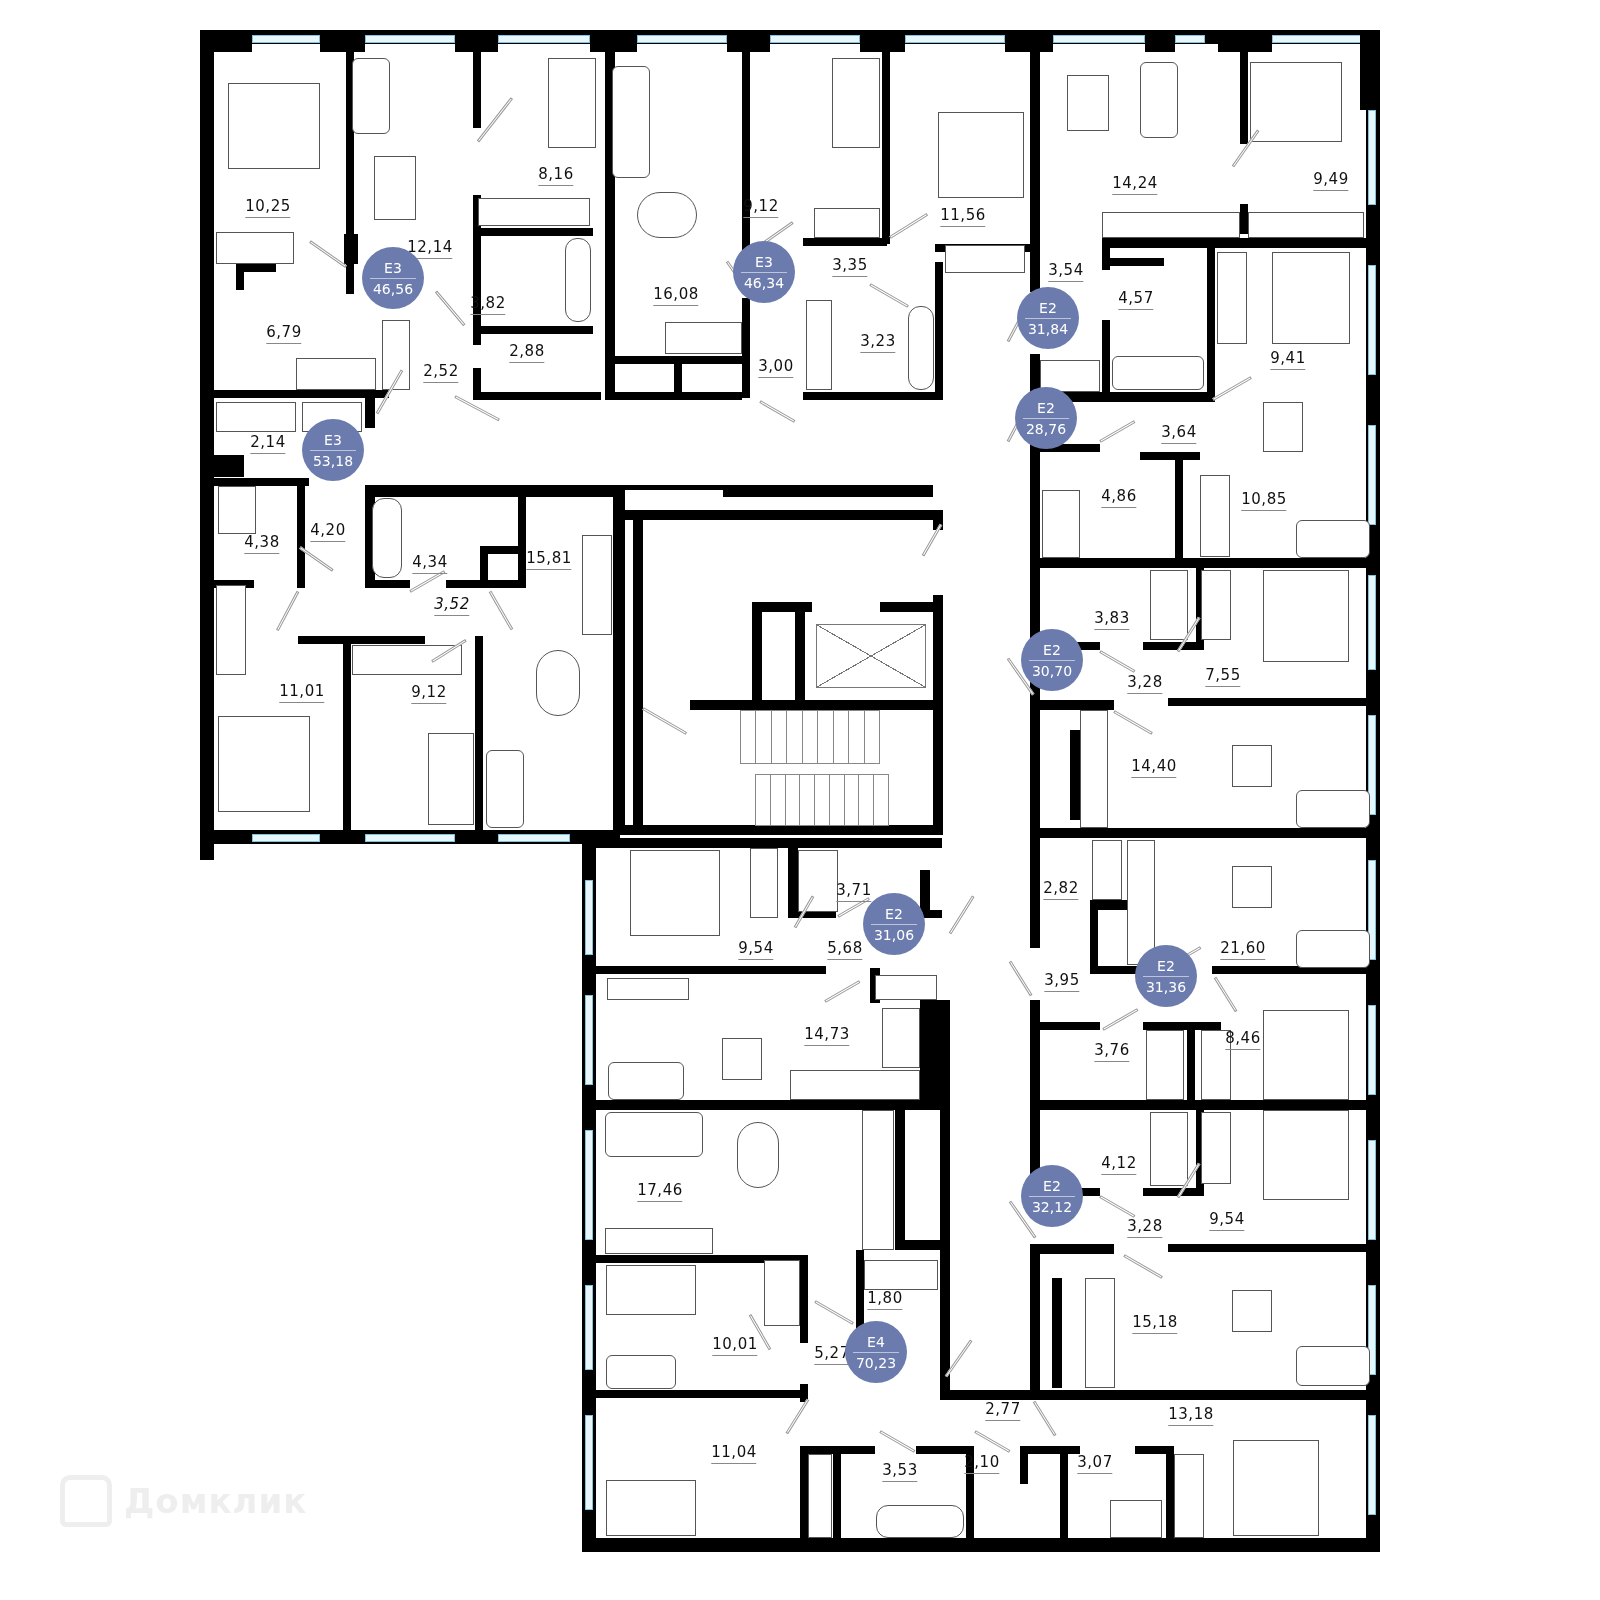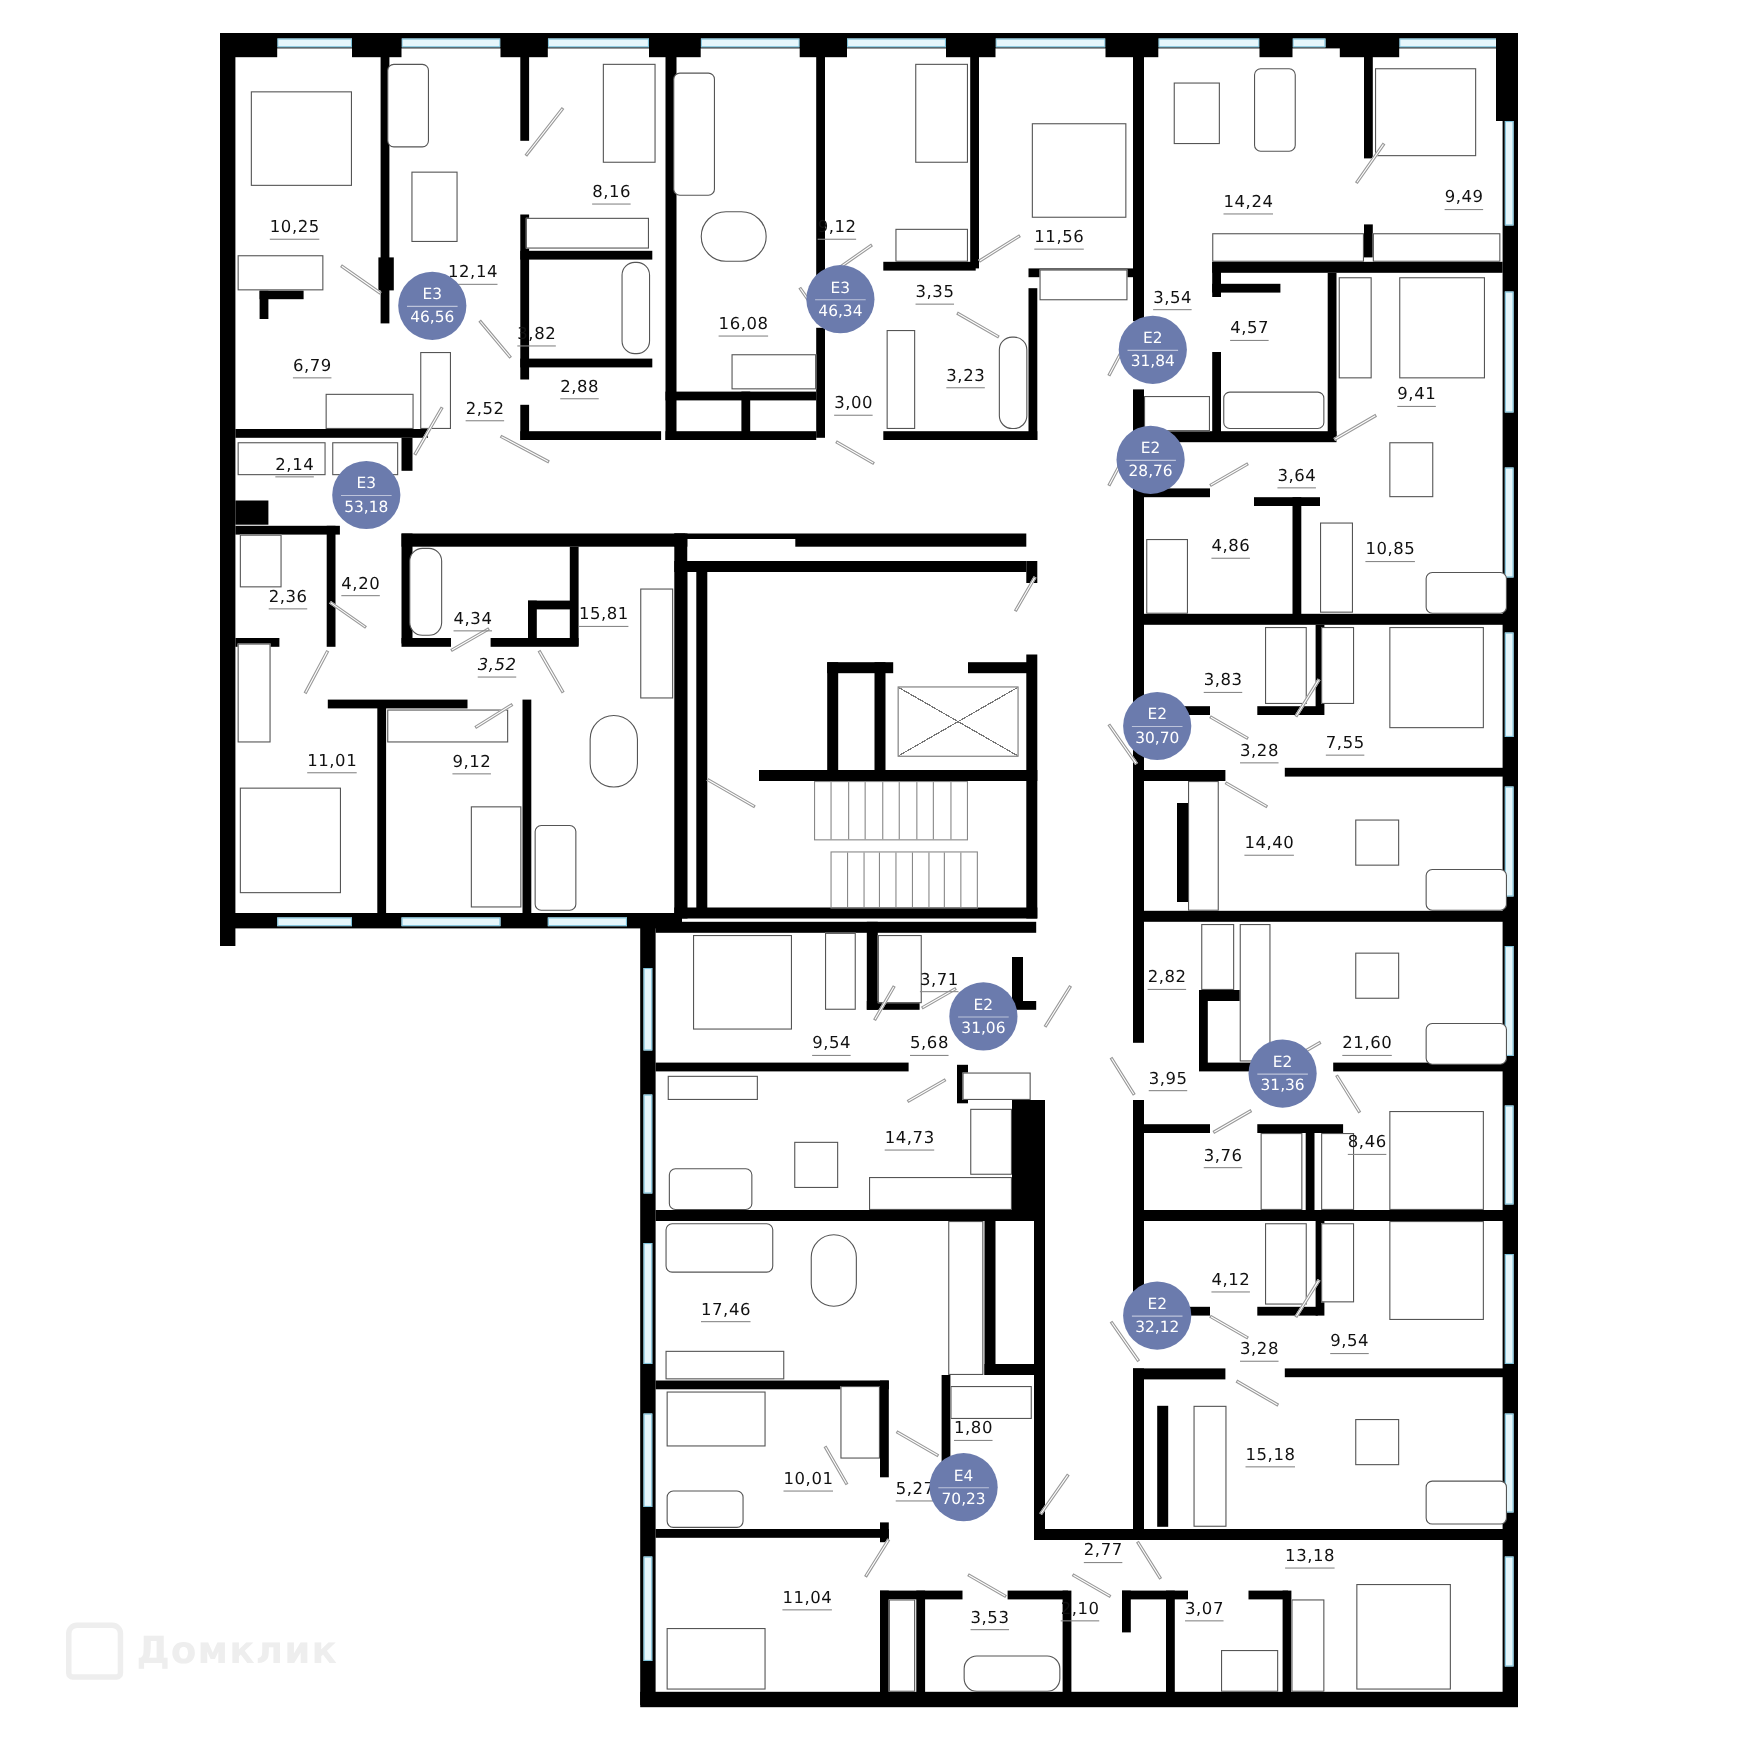--- a/index.html
+++ b/index.html
@@ -366,23 +366,23 @@
       <div class="room-label" style="left: 761px; top: 208px;">9,12</div>
       <div class="room-label" style="left: 963px; top: 217px;">11,56</div>
       <div class="room-label" style="left: 850px; top: 267px;">3,35</div>
       <div class="room-label" style="left: 878px; top: 343px;">3,23</div>
       <div class="room-label" style="left: 776px; top: 368px;">3,00</div>
       <div class="room-label" style="left: 1135px; top: 185px;">14,24</div>
       <div class="room-label" style="left: 1331px; top: 181px;">9,49</div>
       <div class="room-label" style="left: 1066px; top: 272px;">3,54</div>
       <div class="room-label" style="left: 1136px; top: 300px;">4,57</div>
       <div class="room-label" style="left: 1288px; top: 360px;">9,41</div>
-      <div class="room-label" style="left: 268px; top: 424px;">2,14</div>
+      <div class="room-label" style="left: 268px; top: 444px;">2,14</div>
       <div class="room-label" style="left: 328px; top: 532px;">4,20</div>
-      <div class="room-label" style="left: 262px; top: 544px;">2,36</div>
+      <div class="room-label" style="left: 262px; top: 544px;">4,38</div>
       <div class="room-label" style="left: 430px; top: 564px;">4,34</div>
       <div class="room-label" style="left: 549px; top: 560px;">15,81</div>
       <div class="room-label" style="left: 452px; top: 606px; font-style: italic;">3,52</div>
       <div class="room-label" style="left: 302px; top: 693px;">11,01</div>
       <div class="room-label" style="left: 429px; top: 694px;">9,12</div>
       <div class="room-label" style="left: 1179px; top: 434px;">3,64</div>
       <div class="room-label" style="left: 1119px; top: 498px;">4,86</div>
       <div class="room-label" style="left: 1264px; top: 501px;">10,85</div>
       <div class="room-label" style="left: 1112px; top: 620px;">3,83</div>
       <div class="room-label" style="left: 1145px; top: 684px;">3,28</div>

